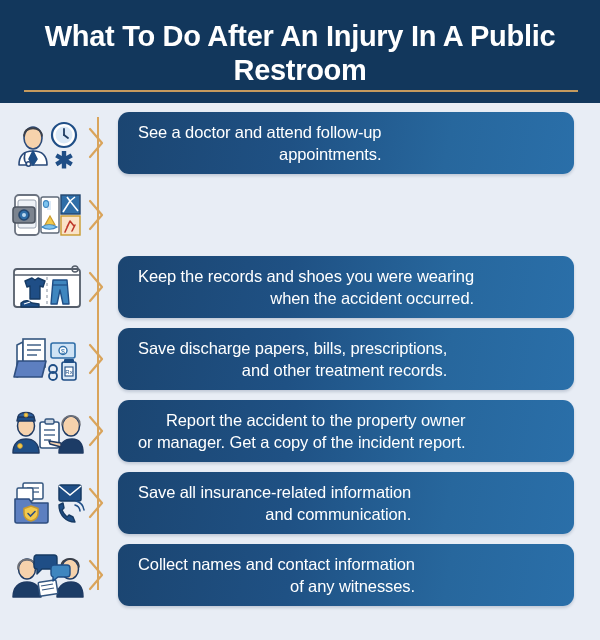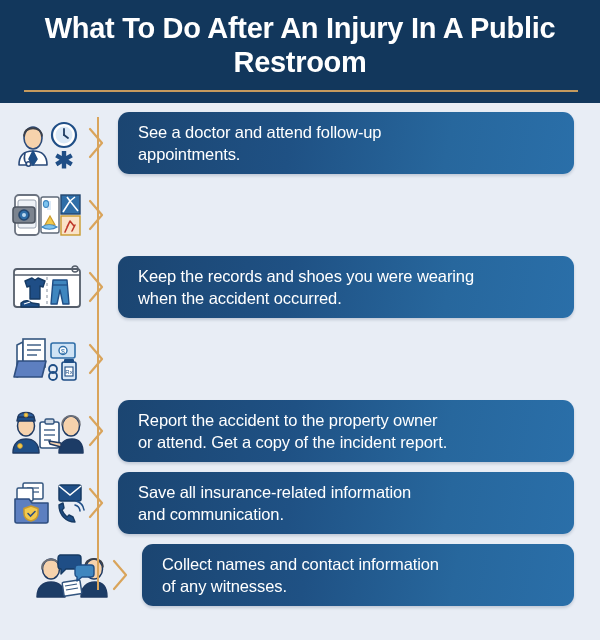--- a/index.html
+++ b/index.html
@@ -24,21 +24,21 @@
   
   .header {
     position: relative;
     height: 103px;
     background: #123456;
     background: #12375c;
     box-sizing: border-box;
     padding-top: 11px;
   }
   .header-title {
-    margin: 0;
+    margin: 8px;
     color: #ffffff;
     font-size: 29px;
     font-weight: bold;
     line-height: 34px;
     text-align: center;
     letter-spacing: -0.3px;
     padding: 0 18px;
   }
   .header-rule {
     position: absolute;
@@ -46,39 +46,40 @@
     right: 22px;
     top: 90px;
     height: 2px;
     background: #c49a5e;
   }
 
   
   .content {
     position: relative;
     padding: 9px 0 0 0;
+    text-align: right;
   }
   .spine {
     position: absolute;
     left: 97px;
     top: 14px;
     bottom: 16px;
     width: 2px;
     background: #d9a45b;
     z-index: 1;
   }
 
   .row {
     position: relative;
     display: flex;
     align-items: center;
     height: 62px;
     margin-bottom: 10px;
   }
-  .row:last-child { margin-bottom: 0; padding-left: 24px; }
+  .row:last-child { margin-bottom: 0; }
 
   .icon-cell {
     position: relative;
     width: 85px;
     min-width: 85px;
     height: 62px;
     display: flex;
     align-items: center;
     justify-content: center;
     padding-left: 8px;
@@ -239,20 +240,24 @@
           <rect x="55" y="28" width="10" height="4" rx="1" fill="#1f4e86"></rect>
           <rect x="56" y="36" width="8" height="9" fill="#ffffff" stroke="#1f4e86" stroke-width="1.1"></rect>
           <text x="60" y="43" font-size="6" fill="#1f4e86" text-anchor="middle" font-family="Liberation Sans, sans-serif">Rx</text>
         </svg>
       </div>
       <div class="chev-cell">
         <svg width="18" height="32" viewBox="0 0 18 32">
           <polyline points="2,2 14,16 2,30" fill="none" stroke="#d9a45b" stroke-width="2.2" stroke-linecap="round" stroke-linejoin="round"></polyline>
         </svg>
       </div>
+      <div class="card">
+        <div class="card-text">Save discharge papers, bills, prescriptions,
+and other treatment records.</div>
+      </div>
     </div>
 
     <div class="row">
       <div class="icon-cell">
         <svg width="76" height="56" viewBox="0 0 76 56">
           <g stroke="#1e3a63" stroke-width="1.5" stroke-linejoin="round">
             <path d="M4 50 C4 40 10 36 17 36 C24 36 30 40 30 50 Z" fill="#1f4e86"></path>
             <ellipse cx="17" cy="23" rx="8.5" ry="10" fill="#f6d2ac"></ellipse>
             <path d="M8 18 h18 l-1 -4 h-16 z" fill="#1f4e86"></path>
             <path d="M9 14 C9 8 25 8 25 14 Z" fill="#2a5d9e"></path>
@@ -272,21 +277,21 @@
           </g>
         </svg>
       </div>
       <div class="chev-cell">
         <svg width="18" height="32" viewBox="0 0 18 32">
           <polyline points="2,2 14,16 2,30" fill="none" stroke="#d9a45b" stroke-width="2.2" stroke-linecap="round" stroke-linejoin="round"></polyline>
         </svg>
       </div>
       <div class="card">
         <div class="card-text">Report the accident to the property owner
-or attend. Get a copy of the incident report.</div>
+or manager. Get a copy of the incident report.</div>
       </div>
     </div>
 
     <div class="row">
       <div class="icon-cell">
         <svg width="76" height="56" viewBox="0 0 76 56">
           <rect x="14" y="8" width="20" height="16" rx="1.5" fill="#ffffff" stroke="#33557f" stroke-width="1.5"></rect>
           <line x1="18" y1="13" x2="30" y2="13" stroke="#33557f" stroke-width="1.2"></line>
           <line x1="18" y1="17" x2="30" y2="17" stroke="#33557f" stroke-width="1.2"></line>
           <rect x="8" y="13" width="16" height="13" rx="1.5" fill="#ffffff" stroke="#33557f" stroke-width="1.5"></rect>

